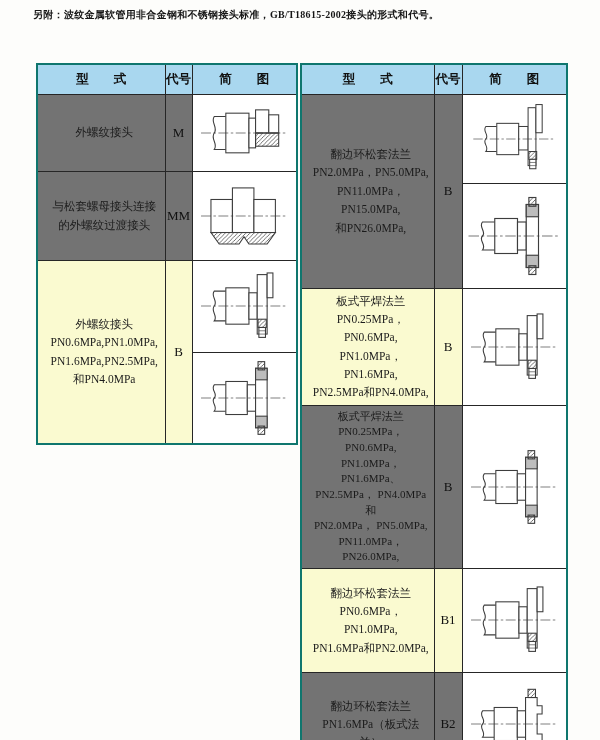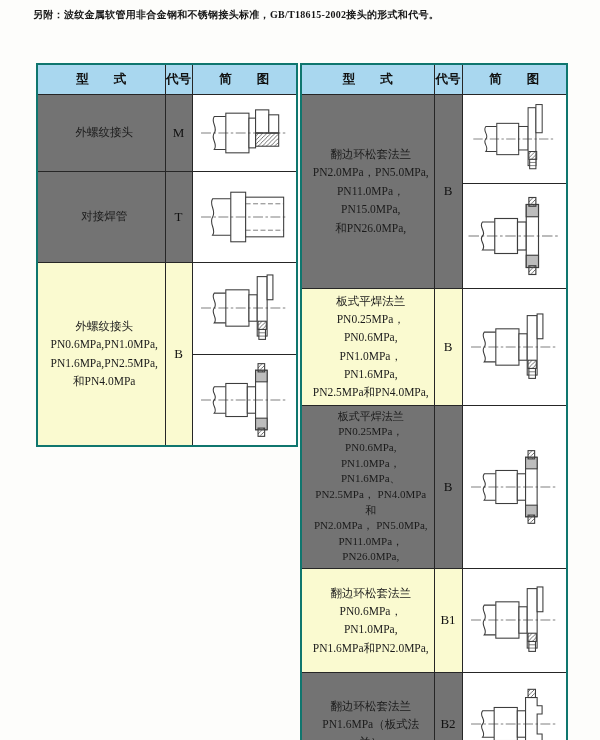--- a/index.html
+++ b/index.html
@@ -158,26 +158,26 @@
     </tr>
     <tr style="height:72px">
       <td class="type">外螺纹接头</td>
       <td class="code">M</td>
       <td class="diag">
             <svg class="fitting" viewBox="0 0 112 92">
               <use href="#fit-male-thread" xlink:href="#fit-male-thread"></use>
             </svg>
           </td>
     </tr>
-    <tr style="height:91px">
-      <td class="type">对接焊管</td>
-      <td class="code">T</td>
-      <td class="diag">
-            <svg class="fitting" viewBox="0 0 112 92">
-              <use href="#fit-butt-weld" xlink:href="#fit-butt-weld"></use>
+    <tr style="height:89px">
+      <td class="type">与松套螺母接头连接的外螺纹过渡接头</td>
+      <td class="code">MM</td>
+      <td class="diag">
+            <svg class="fitting" viewBox="0 0 112 92">
+              <use href="#fit-union-male" xlink:href="#fit-union-male"></use>
             </svg>
           </td>
     </tr>
     <tr class="hl" style="height:182px">
       <td class="type">外螺纹接头
 PN0.6MPa,PN1.0MPa,
 PN1.6MPa,PN2.5MPa,
 和PN4.0MPa</td>
       <td class="code">B</td>
       <td class="diag">

